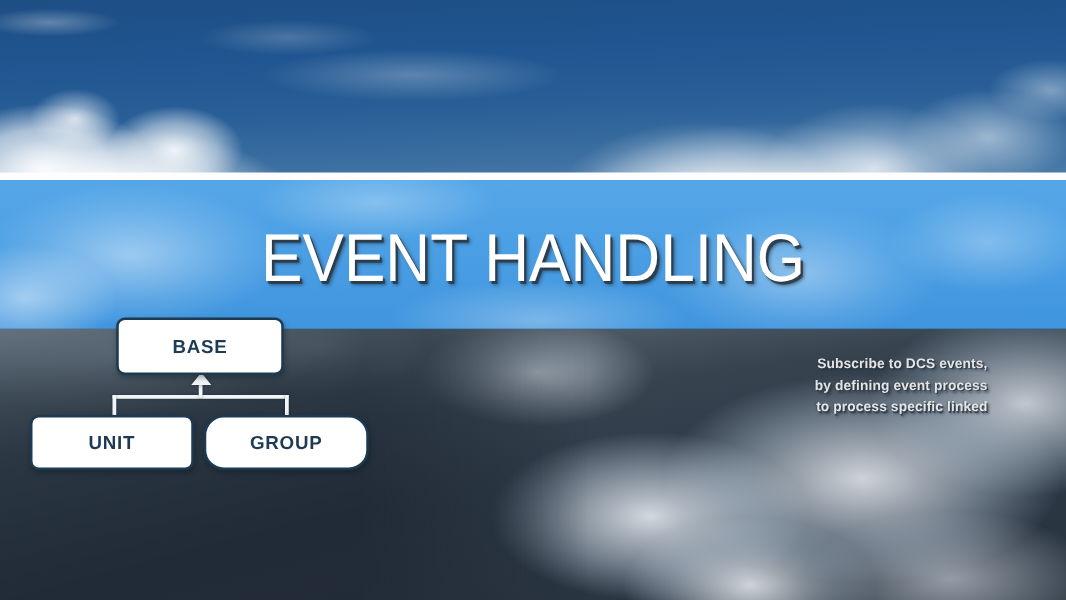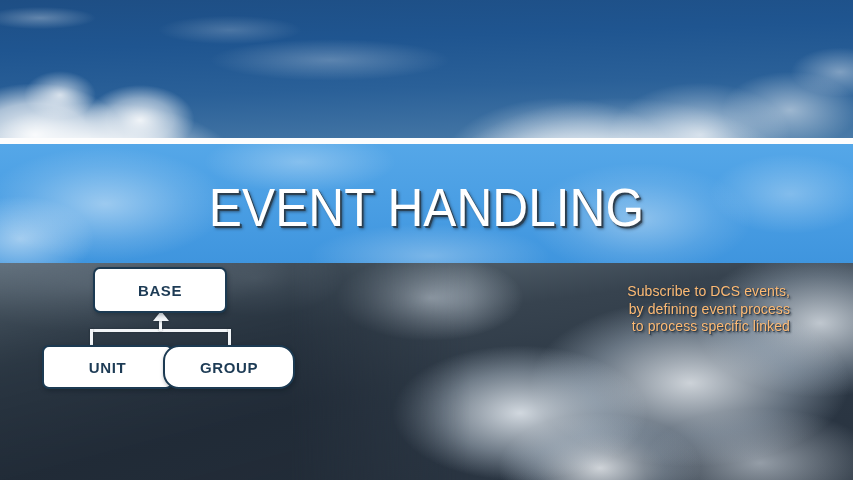--- a/index.html
+++ b/index.html
@@ -100,39 +100,39 @@
     transform: scaleX(0.92);
     text-shadow:
        2px 2px 0 rgba(40,52,64,0.72),
        3px 3px 3px rgba(30,40,52,0.55),
        1px 1px 0 rgba(60,72,84,0.5);
     line-height: 1;
     white-space: nowrap;
   }
 
   
-  .diagram { position: absolute; left: 0; top: 17px; width: 853px; height: 412px; z-index: 9; }
+  .diagram { position: absolute; left: 0; top: 4px; width: 853px; height: 412px; z-index: 9; }
 
   .node {
     position: absolute;
     box-sizing: border-box;
     background: #ffffff;
     border: 2px solid #1c3a52;
     border-radius: 7px;
     display: flex;
     align-items: center;
     justify-content: center;
     color: #1d3b55;
     font-size: 15px;
     font-weight: 600;
     letter-spacing: 0.6px;
     box-shadow: 1px 2px 4px rgba(10,20,30,0.35);
   }
   .node-base  { left: 93px;  top: 250px; width: 134px; height: 46px; }
-  .node-unit  { left: 24px;  top: 328px; width: 131px; height: 44px; margin-left: 18px; }
+  .node-unit  { left: 24px;  top: 328px; width: 131px; height: 44px; }
   .node-group { left: 163px; top: 328px; width: 132px; height: 44px; border-radius: 16px; }
 
   .conn {
     position: absolute;
     background: #f2f5f8;
     box-shadow: 0 0 2px rgba(20,30,40,0.45);
   }
   .conn-v-arrow  { left: 159px; top: 302px; width: 3px; height: 12px; }
   .conn-h        { left: 90px;  top: 312px; width: 141px; height: 3px; }
   .conn-v-left   { left: 90px;  top: 312px; width: 3px; height: 18px; }
@@ -147,23 +147,23 @@
     filter: drop-shadow(0 0 1.5px rgba(20,30,40,0.5));
   }
 
   
   .caption {
     position: absolute;
     right: 63px;
     top: 283px;
     z-index: 9;
     text-align: right;
-    color: #fdba74;
-    font-size: 14px;
-    font-weight: 400;
+    color: #e5e5e5;
+    font-size: 11px;
+    font-weight: 700;
     line-height: 17.5px;
     letter-spacing: 0.1px;
     text-shadow:
        1px 1px 0 rgba(45,58,70,0.85),
        2px 2px 2px rgba(30,42,54,0.6),
       -1px 0 1px rgba(40,52,64,0.35);
     white-space: nowrap;
   }
   .caption div { display: block; }
 </style>

